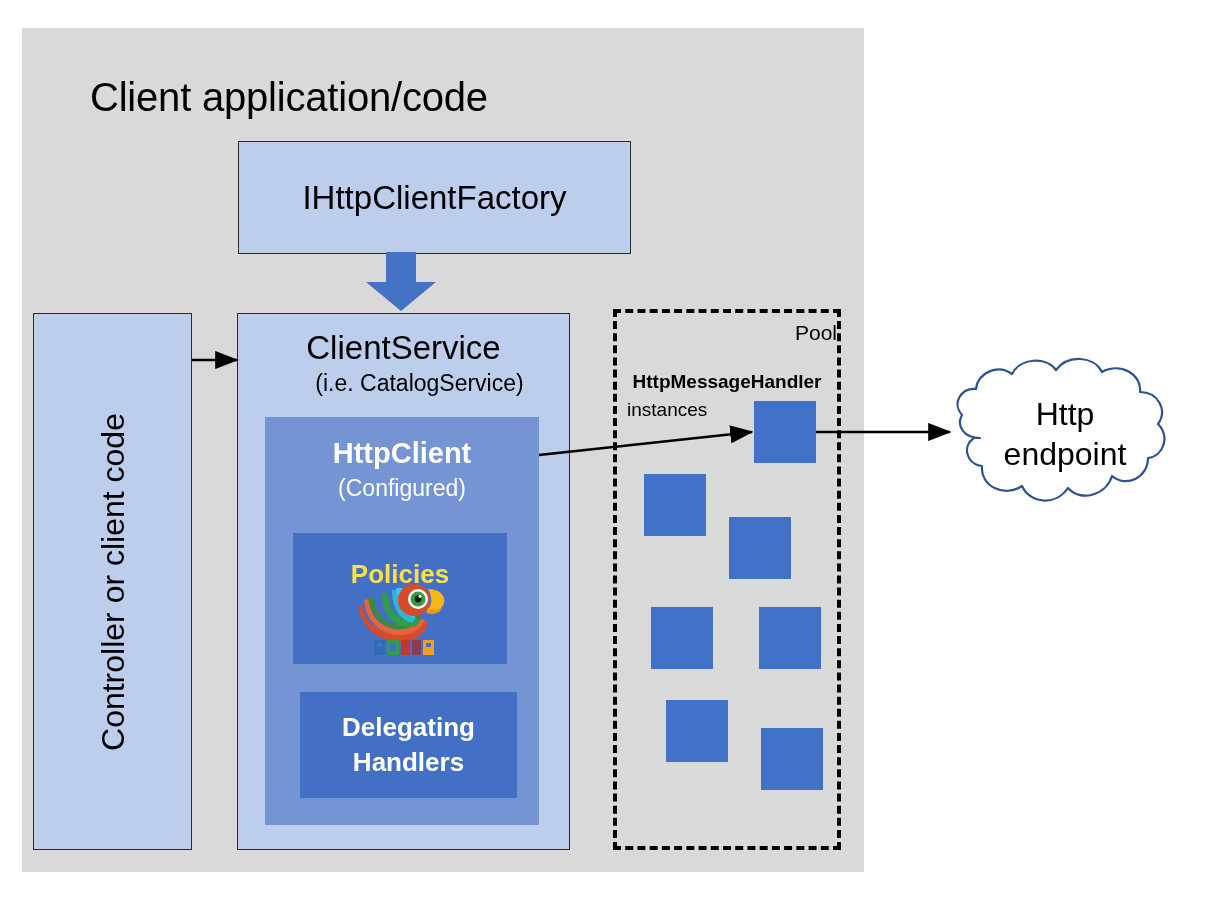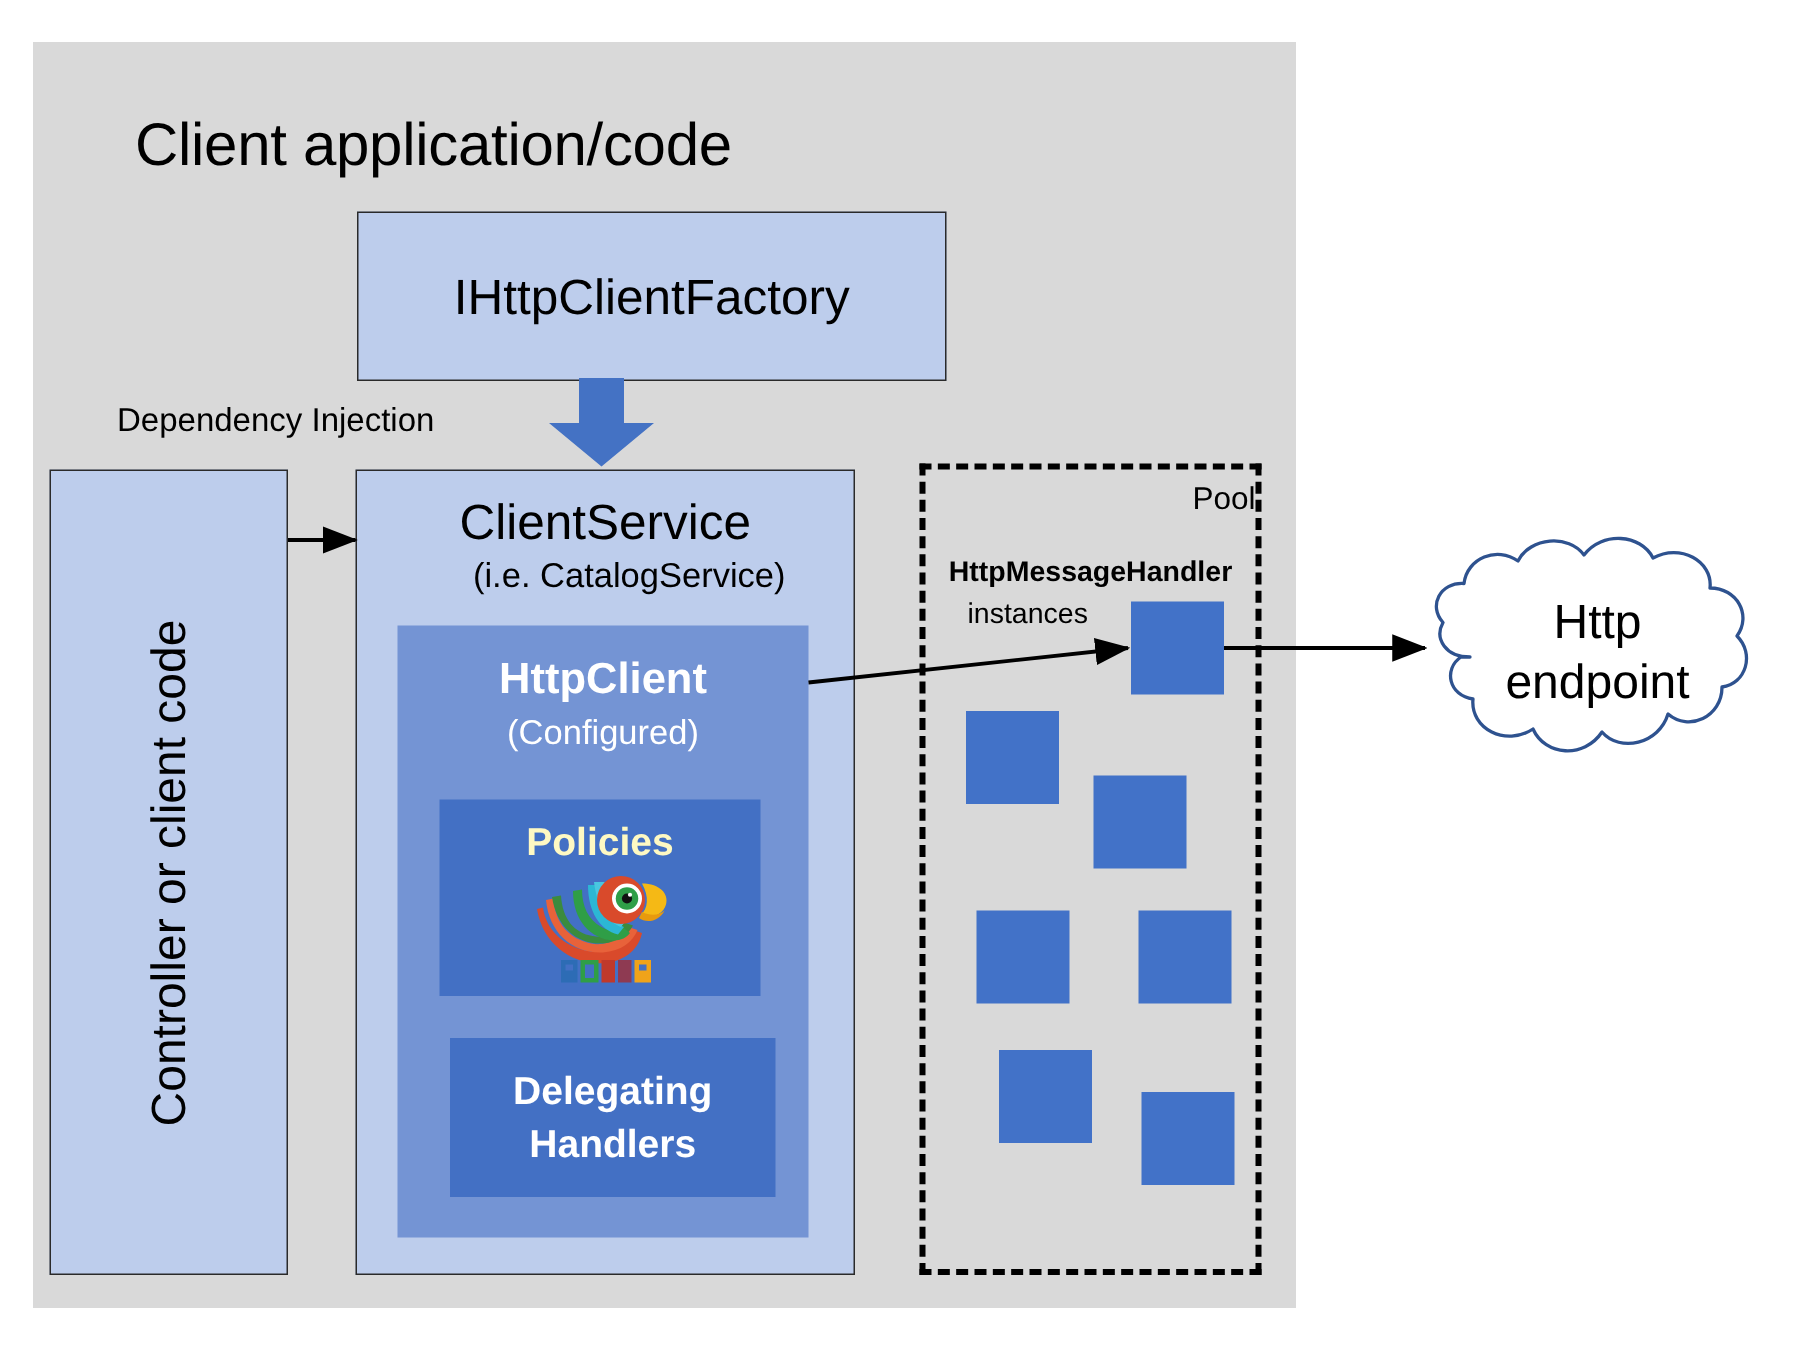--- a/index.html
+++ b/index.html
@@ -172,25 +172,25 @@
     left: 293px;
     top: 533px;
     width: 214px;
     height: 131px;
     background: #4370c4;
   }
   .policies-title {
     position: absolute;
     left: 0;
     right: 0;
-    top: 13px;
+    top: 26px;
     text-align: center;
     font-size: 26px;
     font-weight: bold;
-    color: #fef9c3;
+    color: #fde047;
     white-space: nowrap;
   }
   .polly-logo {
     position: absolute;
     left: 50%;
     transform: translateX(-50%);
     top: 45px;
     width: 96px;
     height: 80px;
   }
@@ -242,21 +242,21 @@
     right: 0;
     top: 58px;
     text-align: center;
     font-size: 19px;
     font-weight: bold;
     color: #000000;
     white-space: nowrap;
   }
   .pool-sub2 {
     position: absolute;
-    left: 28px;
+    left: 10px;
     top: 86px;
     font-size: 19px;
     color: #000000;
     white-space: nowrap;
   }
   .handler-instance {
     position: absolute;
     background: #4272c8;
   }
 
@@ -297,21 +297,20 @@
 <div id="canvas">
 
   <div class="client-panel">
     <div class="client-panel-title">Client application/code</div>
   </div>
 
   <div class="factory-box">
     <span class="factory-box-label">IHttpClientFactory</span>
   </div>
 
-  <div class="di-label">Dependency Injection</div>
   <svg class="di-arrow" viewBox="0 0 78 60">
     <polygon points="24,0 54,0 54,30 74,30 39,59 4,30 24,30" fill="#4472c4"></polygon>
   </svg>
 
   <div class="controller-box">
     <span class="controller-label">Controller or client code</span>
   </div>
 
   <div class="clientservice-box">
     <div class="clientservice-title">ClientService</div>

